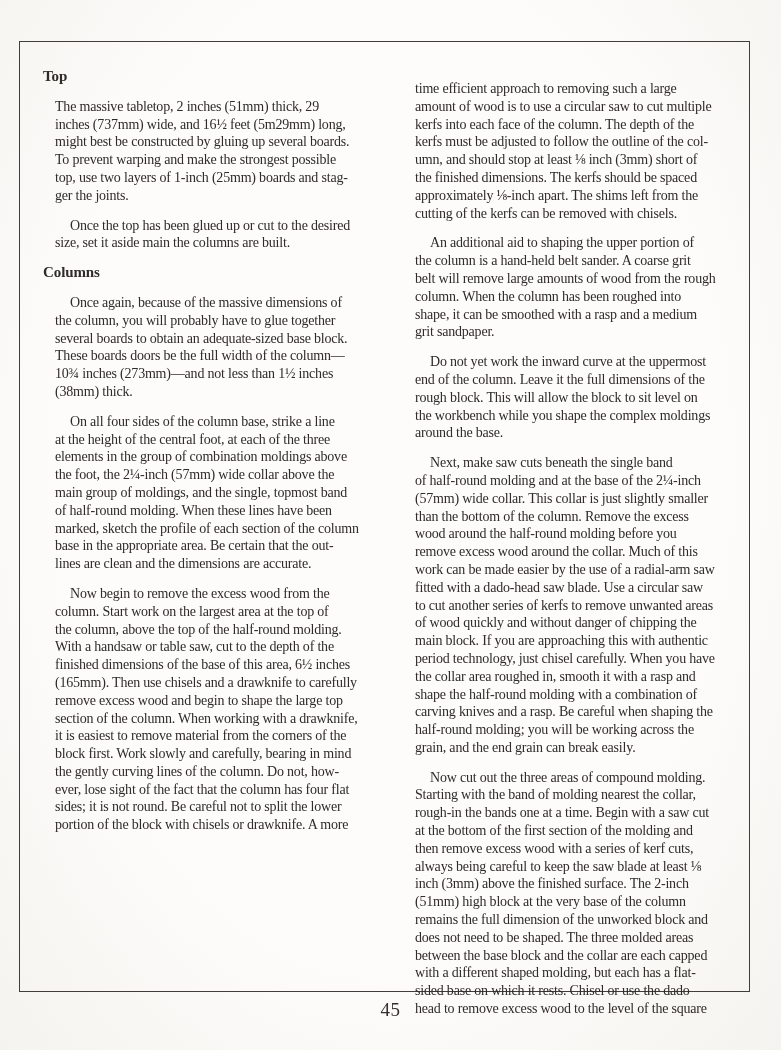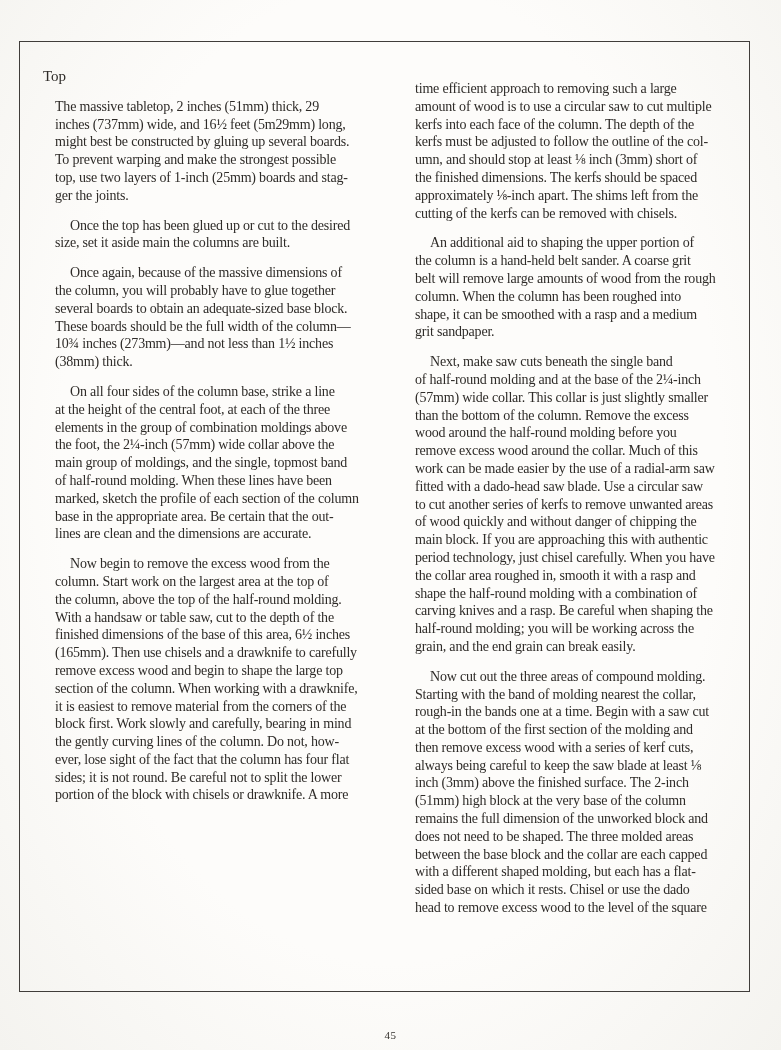--- a/index.html
+++ b/index.html
@@ -28,44 +28,44 @@
     gap: 24px;
     padding: 26px 11px 0 23px;
   }
   .col {
     width: 336px;
     flex: 0 0 336px;
   }
   .heading {
     margin: 0;
     font-size: 15px;
-    font-weight: normal;
+    font-weight: bold;
     line-height: 17.8px;
     letter-spacing: -0.1px;
   }
   .para {
     margin: 12px;
     font-size: 14px;
     line-height: 17.8px;
     letter-spacing: -0.2px;
     white-space: pre;
   }
   .indent {
     text-indent: 15px;
   }
   .section + .section {
     margin-top: 10px;
   }
   .page-number {
     position: absolute;
     left: 0;
     right: 0;
-    top: 1029px;
+    top: 999px;
     text-align: center;
-    font-size: 11px;
+    font-size: 19px;
     color: #33302c;
     letter-spacing: 0.5px;
   }
 </style>
 </head>
 <body>
 
 <div class="frame">
 
   <div class="col">
@@ -75,24 +75,25 @@
 inches (737mm) wide, and 16½ feet (5m29mm) long,
 might best be constructed by gluing up several boards.
 To prevent warping and make the strongest possible
 top, use two layers of 1-inch (25mm) boards and stag-
 ger the joints.</p>
       <p class="para indent">Once the top has been glued up or cut to the desired
 size, set it aside main the columns are built.</p>
     </div>
 
     <div class="section">
+      <h2 class="heading">Columns</h2>
       <p class="para indent">Once again, because of the massive dimensions of
 the column, you will probably have to glue together
 several boards to obtain an adequate-sized base block.
-These boards should be the full width of the column—
+These boards doors be the full width of the column—
 10¾ inches (273mm)—and not less than 1½ inches
 (38mm) thick.</p>
       <p class="para indent">On all four sides of the column base, strike a line
 at the height of the central foot, at each of the three
 elements in the group of combination moldings above
 the foot, the 2¼-inch (57mm) wide collar above the
 main group of moldings, and the single, topmost band
 of half-round molding. When these lines have been
 marked, sketch the profile of each section of the column
 base in the appropriate area. Be certain that the out-
@@ -122,20 +123,25 @@
 umn, and should stop at least ⅛ inch (3mm) short of
 the finished dimensions. The kerfs should be spaced
 approximately ⅛-inch apart. The shims left from the
 cutting of the kerfs can be removed with chisels.</p>
     <p class="para indent">An additional aid to shaping the upper portion of
 the column is a hand-held belt sander. A coarse grit
 belt will remove large amounts of wood from the rough
 column. When the column has been roughed into
 shape, it can be smoothed with a rasp and a medium
 grit sandpaper.</p>
+    <p class="para indent">Do not yet work the inward curve at the uppermost
+end of the column. Leave it the full dimensions of the
+rough block. This will allow the block to sit level on
+the workbench while you shape the complex moldings
+around the base.</p>
     <p class="para indent">Next, make saw cuts beneath the single band
 of half-round molding and at the base of the 2¼-inch
 (57mm) wide collar. This collar is just slightly smaller
 than the bottom of the column. Remove the excess
 wood around the half-round molding before you
 remove excess wood around the collar. Much of this
 work can be made easier by the use of a radial-arm saw
 fitted with a dado-head saw blade. Use a circular saw
 to cut another series of kerfs to remove unwanted areas
 of wood quickly and without danger of chipping the

